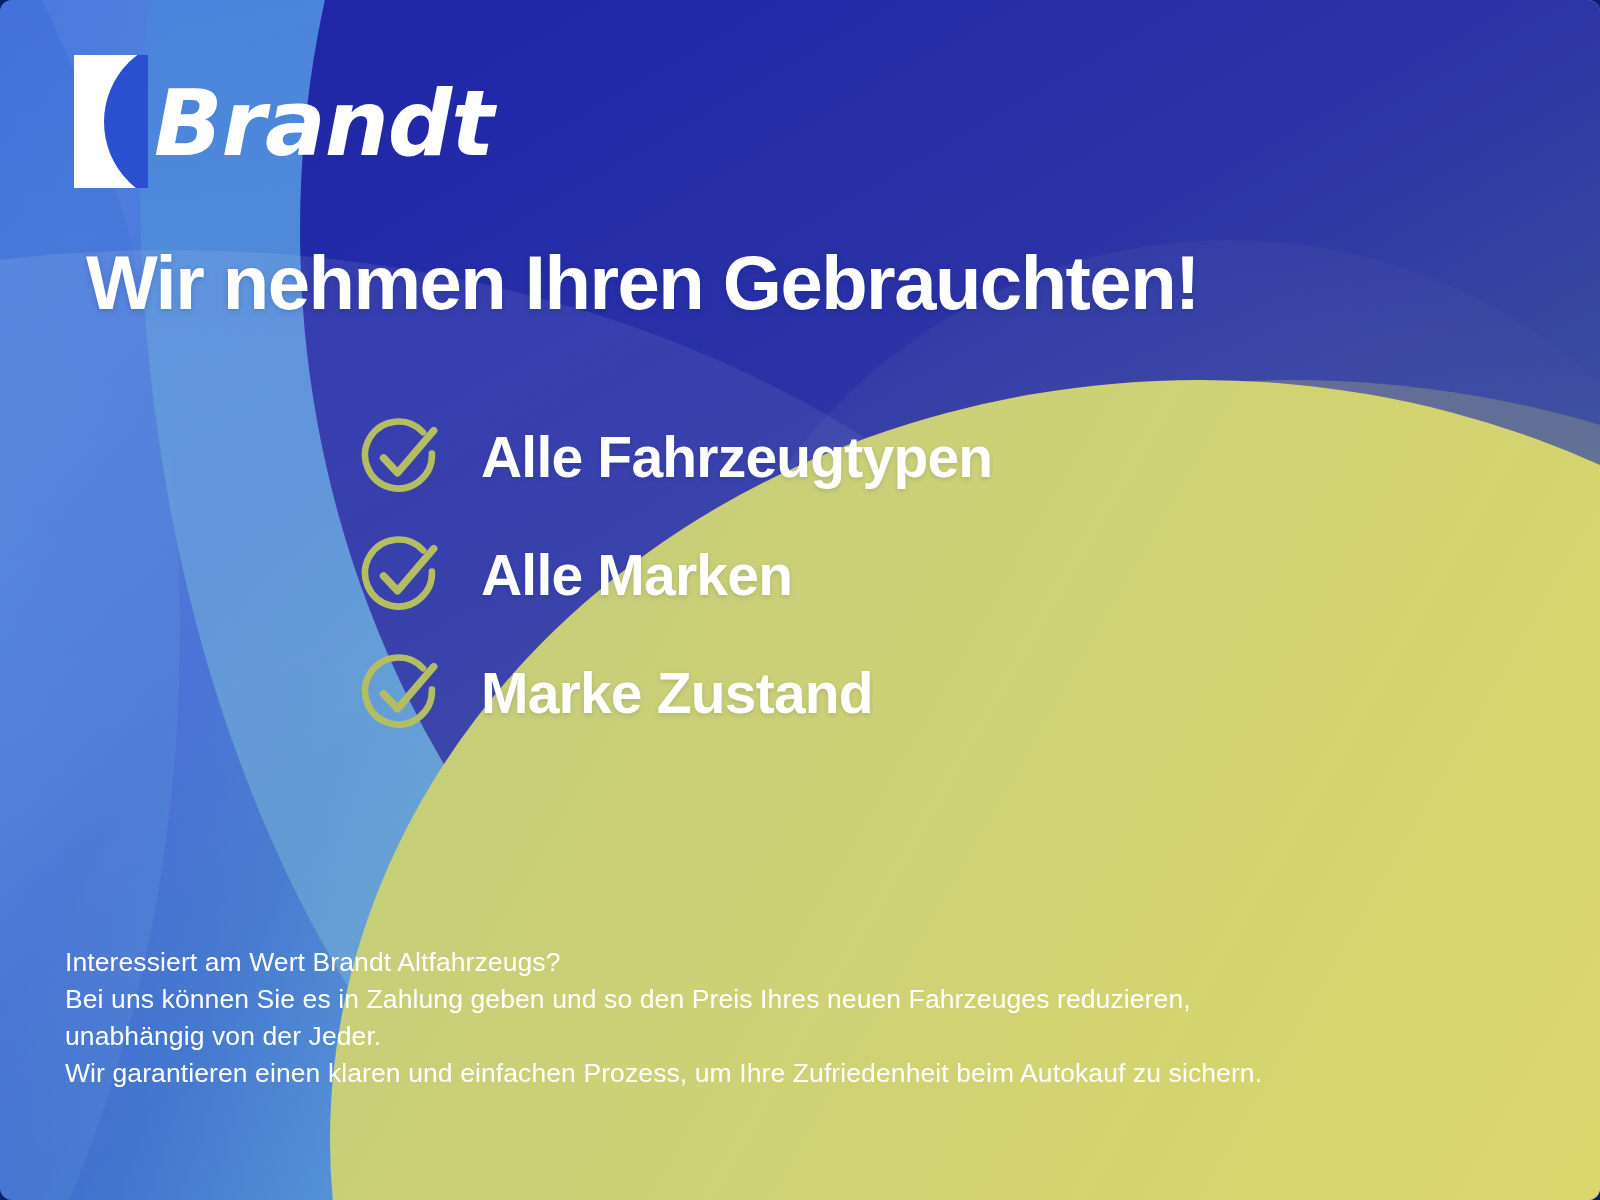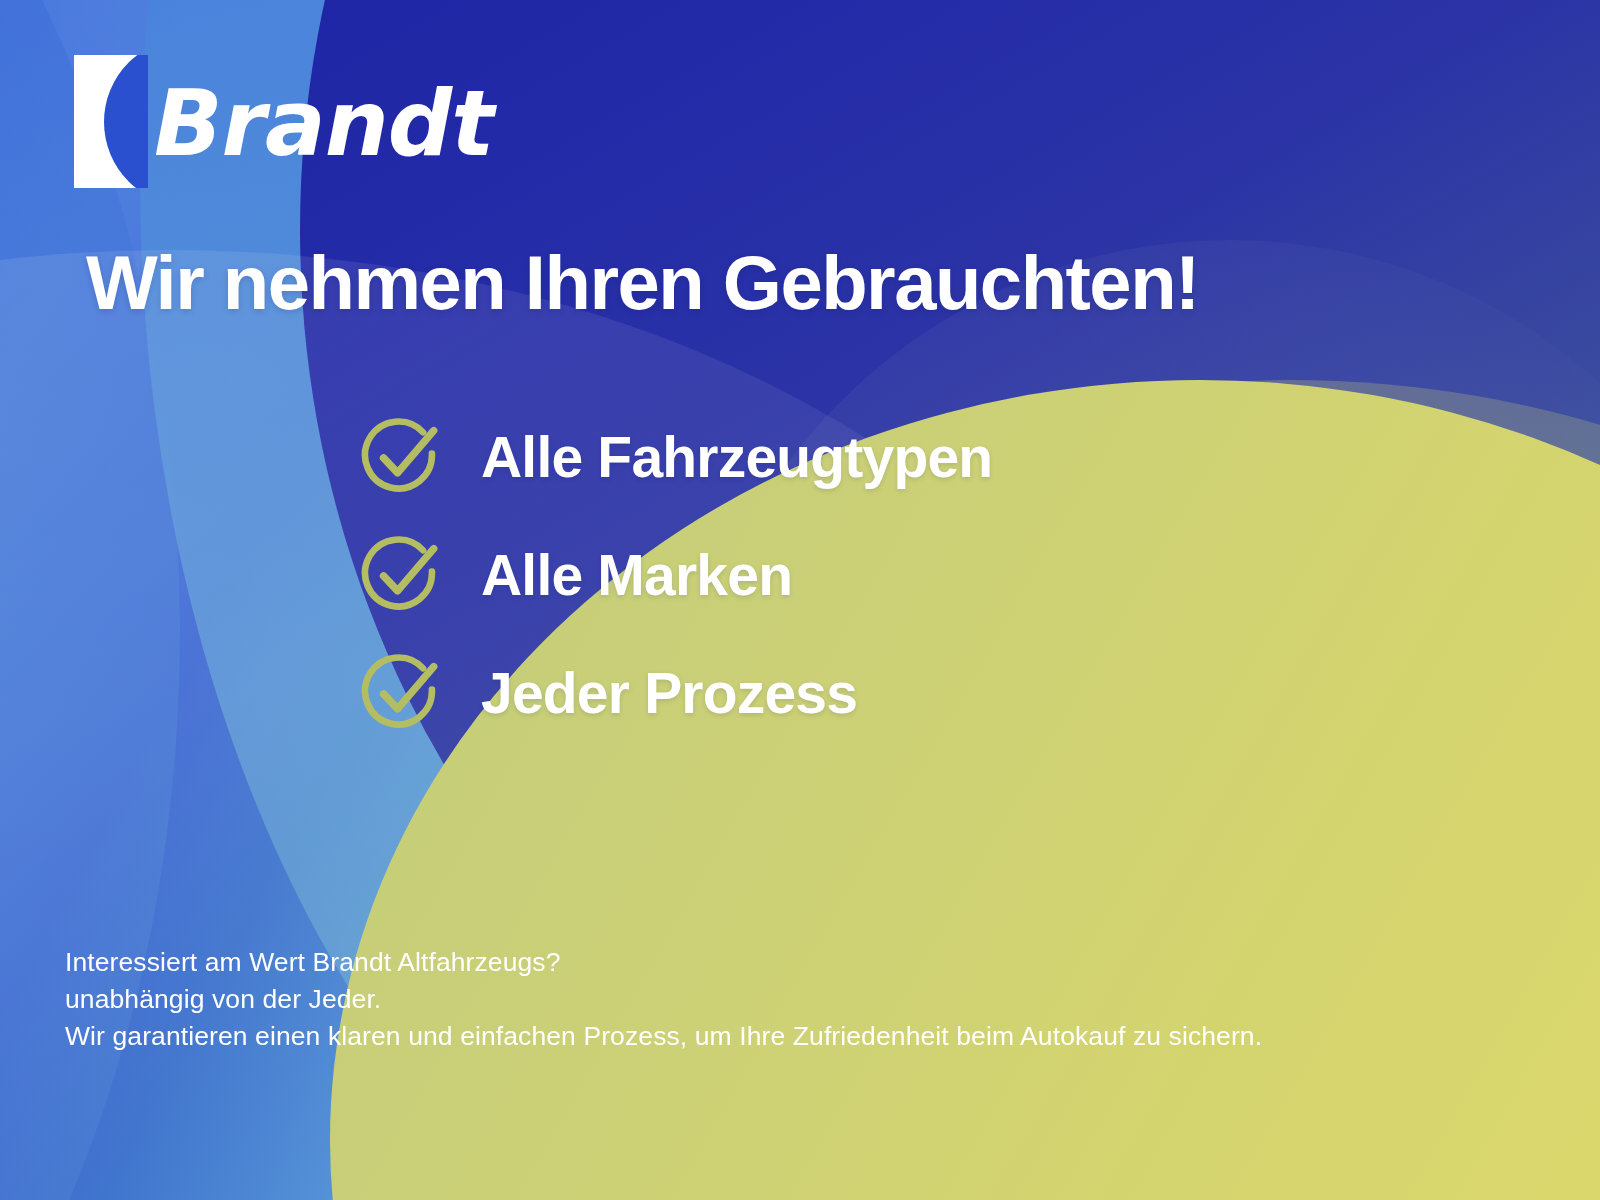--- a/index.html
+++ b/index.html
@@ -23,20 +23,21 @@
         #2a52cf 24%,
         #2f66c9 33%,
         #4d8fd6 45%,
         #5fa3dd 54%,
         #69b0df 62%,
         #7dbcd9 70%,
         #88c4cd 78%,
         #9ecbb6 86%,
         #c9cf7c 95%,
         #d8d273 100%);
+    border-radius: 12px;
   }
 
   
   .bg-layer { position:absolute; inset:0; overflow:hidden; pointer-events:none; }
 
   
   .arc-navy {
     position: absolute;
     left: 300px;
     top: -760px;
@@ -296,26 +297,27 @@
           <path d="M29 51 L45 68 L86 20" fill="none" stroke="#b5bd62" stroke-width="8.5" stroke-linecap="round" stroke-linejoin="round"></path>
         </svg>
         <div class="bullet-label">Alle Marken</div>
       </div>
 
       <div class="bullet-row">
         <svg class="check-icon" viewBox="0 0 100 100">
           <path d="M74 22 A38 38 0 1 0 84 46" fill="none" stroke="#b5bd62" stroke-width="7.5" stroke-linecap="round"></path>
           <path d="M29 51 L45 68 L86 20" fill="none" stroke="#b5bd62" stroke-width="8.5" stroke-linecap="round" stroke-linejoin="round"></path>
         </svg>
-        <div class="bullet-label">Jeder Prozess</div>
+        <div class="bullet-label">Marke Zustand</div>
       </div>
 
 
     </div>
 
     <div class="footnote">
       <div>Interessiert am Wert Brandt Altfahrzeugs?</div>
+      <div>Bei uns können Sie es in Zahlung geben und so den Preis Ihres neuen Fahrzeuges reduzieren,</div>
       <div>unabhängig von der Jeder.</div>
       <div>Wir garantieren einen klaren und einfachen Prozess, um Ihre Zufriedenheit beim Autokauf zu sichern.</div>
     </div>
 
   </div>
 </div>
 
 </body></html>

